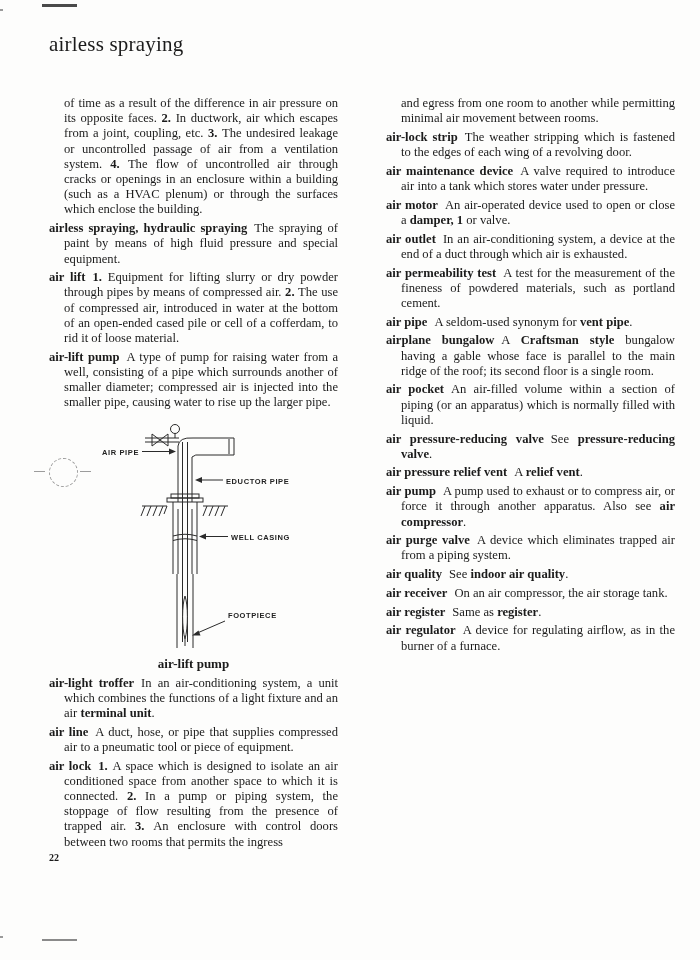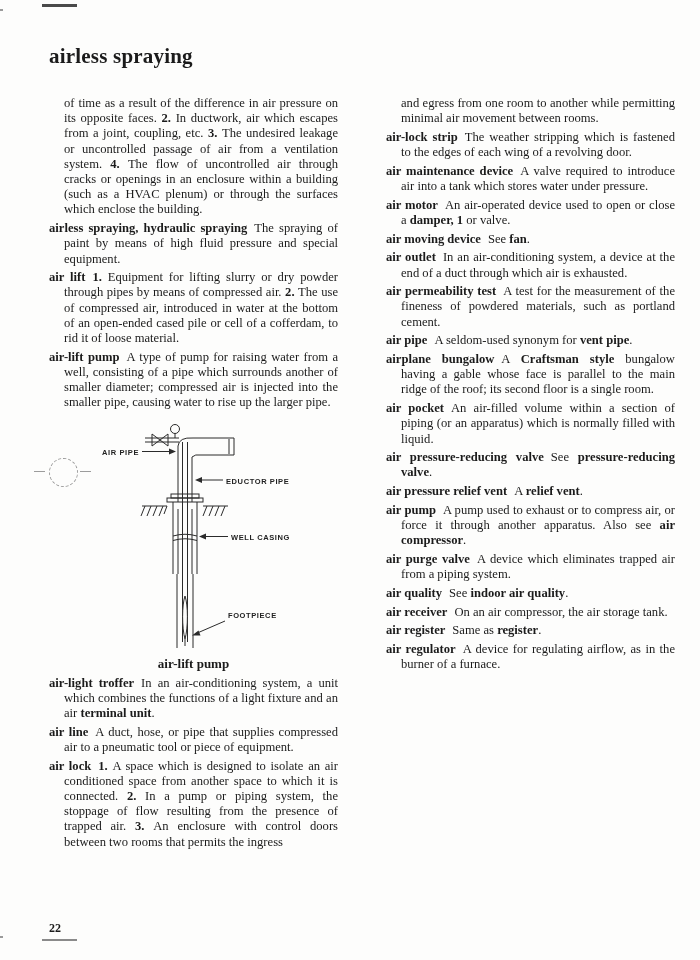--- a/index.html
+++ b/index.html
@@ -9,22 +9,22 @@
   }
   .crop-top{position:absolute;left:42px;top:4px;width:35px;height:3px;background:#4a4a4a;}
   .crop-bottom{position:absolute;left:42px;top:939px;width:35px;height:2px;background:#8a8a8a;}
   .edge-speck-top{position:absolute;left:0;top:9px;width:3px;height:2px;background:#9a9a9a;}
   .edge-speck-bottom{position:absolute;left:0;top:936px;width:3px;height:2px;background:#9a9a9a;}
   .regmark{position:absolute;left:34px;top:457px;width:58px;height:30px;}
   .regmark .circle{position:absolute;left:15px;top:1px;width:27px;height:27px;border:1px dashed #9c9c9c;border-radius:50%;}
   .regmark .dash-l{position:absolute;left:0;top:14px;width:11px;border-top:1.5px solid #9c9c9c;}
   .regmark .dash-r{position:absolute;left:46px;top:14px;width:11px;border-top:1.5px solid #9c9c9c;}
 
-  .page-header{position:absolute;left:49px;top:44px;font-size:21px;font-weight:bold;letter-spacing:.2px;text-align:right;}
-  .page-number{position:absolute;left:49px;top:921px;font-size:12px;font-weight:bold;}
+  .page-header{position:absolute;left:49px;top:32px;font-size:21px;font-weight:normal;letter-spacing:.2px;text-align:right;}
+  .page-number{position:absolute;left:49px;top:852px;font-size:10px;font-weight:bold;}
 
   .col{position:absolute;top:96px;width:289px;font-size:12.6px;line-height:15.2px;text-align:justify;}
   .col-left{left:49px;}
   .col-right{left:386px;}
   .entry{margin:0 0 3.5px 0;padding-left:15px;text-indent:-15px;}
   .entry.cont{text-indent:0;}
   b.term{font-weight:bold;margin-top:44px;}
   .gap{display:inline-block;width:7px;}
   .bref{font-weight:bold;}
 
@@ -127,21 +127,20 @@
 </div>
     <p class="entry"><b class="term">air-light troffer</b><span class="gap"></span><span>In an air-conditioning system, a unit which combines the functions of a light fixture and an air </span><span class="bref">terminal unit</span><span>.</span></p>
     <p class="entry"><b class="term">air line</b><span class="gap"></span><span>A duct, hose, or pipe that supplies compressed air to a pneumatic tool or piece of equipment.</span></p>
     <p class="entry"><b class="term">air lock</b><span class="gap"></span><span class="bref">1. </span><span>A space which is designed to isolate an air conditioned space from another space to which it is connected. </span><span class="bref">2. </span><span>In a pump or piping system, the stoppage of flow resulting from the presence of trapped air. </span><span class="bref">3. </span><span>An enclosure with control doors between two rooms that permits the ingress</span></p>
   </div>
 <div class="col col-right" id="col-right">
     <p class="entry cont"><span>and egress from one room to another while permitting minimal air movement between rooms.</span></p>
     <p class="entry"><b class="term">air-lock strip</b><span class="gap"></span><span>The weather stripping which is fastened to the edges of each wing of a revolving door.</span></p>
     <p class="entry"><b class="term">air maintenance device</b><span class="gap"></span><span>A valve required to introduce air into a tank which stores water under pressure.</span></p>
     <p class="entry"><b class="term">air motor</b><span class="gap"></span><span>An air-operated device used to open or close a </span><span class="bref">damper, 1</span><span> or valve.</span></p>
-    <p class="entry"><b class="term">air moving device</b><span class="gap"></span><span>See </span><span class="bref">fan</span><span>.</span></p>
     <p class="entry"><b class="term">air outlet</b><span class="gap"></span><span>In an air-conditioning system, a device at the end of a duct through which air is exhausted.</span></p>
     <p class="entry"><b class="term">air permeability test</b><span class="gap"></span><span>A test for the measurement of the fineness of powdered materials, such as portland cement.</span></p>
     <p class="entry"><b class="term">air pipe</b><span class="gap"></span><span>A seldom-used synonym for </span><span class="bref">vent pipe</span><span>.</span></p>
     <p class="entry"><b class="term">airplane bungalow</b><span class="gap"></span><span>A </span><span class="bref">Craftsman style</span><span> bungalow having a gable whose face is parallel to the main ridge of the roof; its second floor is a single room.</span></p>
     <p class="entry"><b class="term">air pocket</b><span class="gap"></span><span>An air-filled volume within a section of piping (or an apparatus) which is normally filled with liquid.</span></p>
     <p class="entry"><b class="term">air pressure-reducing valve</b><span class="gap"></span><span>See </span><span class="bref">pressure-reducing valve</span><span>.</span></p>
     <p class="entry"><b class="term">air pressure relief vent</b><span class="gap"></span><span>A </span><span class="bref">relief vent</span><span>.</span></p>
     <p class="entry"><b class="term">air pump</b><span class="gap"></span><span>A pump used to exhaust or to compress air, or force it through another apparatus. Also see </span><span class="bref">air compressor</span><span>.</span></p>
     <p class="entry"><b class="term">air purge valve</b><span class="gap"></span><span>A device which eliminates trapped air from a piping system.</span></p>
     <p class="entry"><b class="term">air quality</b><span class="gap"></span><span>See </span><span class="bref">indoor air quality</span><span>.</span></p>

